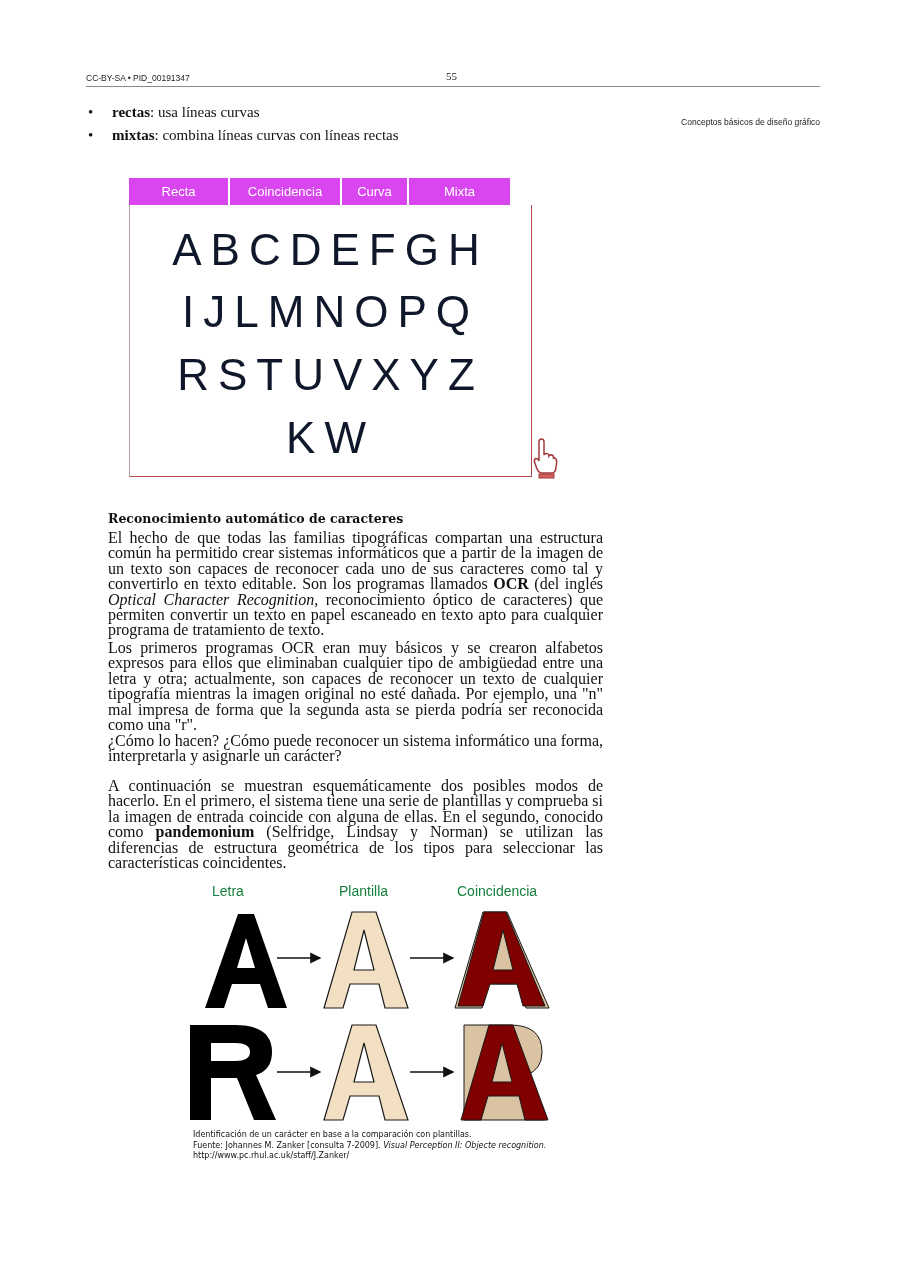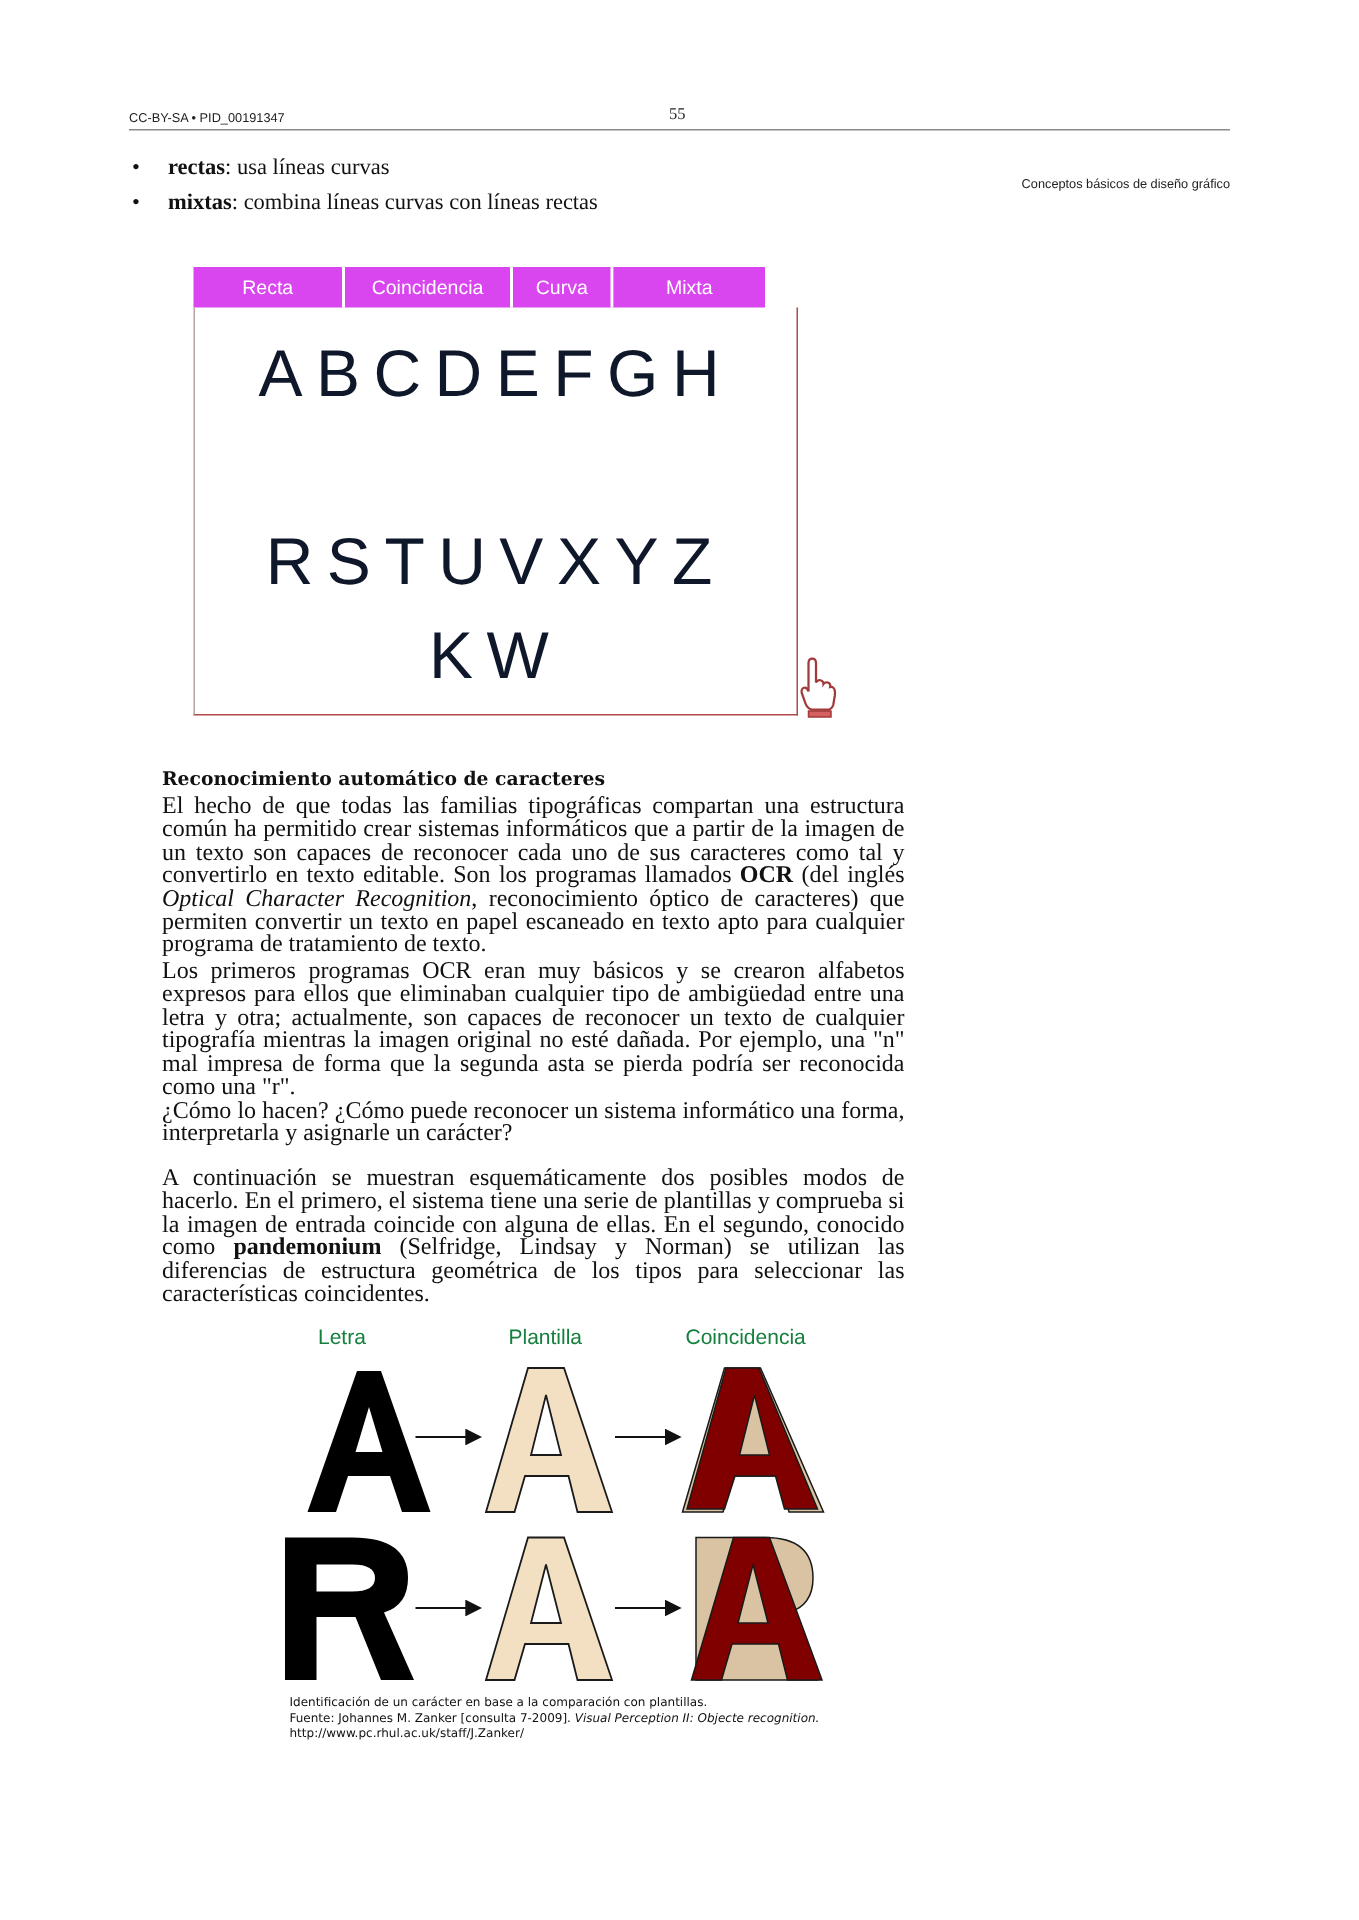--- a/index.html
+++ b/index.html
@@ -52,20 +52,21 @@
 
 <div class="alphabet-figure">
   <div class="alphabet-header">
     <div class="tab" style="width:101px">Recta</div>
     <div class="tab" style="width:112px">Coincidencia</div>
     <div class="tab" style="width:67px">Curva</div>
     <div class="tab" style="width:101px">Mixta</div>
   </div>
   <div class="alphabet-box">
     <div class="alpha-row" style="top:20px">ABCDEFGH</div>
+    <div class="alpha-row" style="top:82px">IJLMNOPQ</div>
     <div class="alpha-row" style="top:145px">RSTUVXYZ</div>
     <div class="alpha-row" style="top:208px">KW</div>
   </div>
 </div>
 <svg class="hand-icon" viewBox="0 0 26 42">
   <path d="M7 4 Q7 1 9.5 1 Q12 1 12 4 L12 17 Q13 15 15 15.5 Q17 16 17 18 Q18 16.5 20 17 Q22 18 21.5 20 Q23 19.5 24 21 Q25 22.5 24.5 26 L23.5 32 Q23 34 21 35 L9 35 Q6 34 5 31 L2.5 24 Q2 21 4 20.5 Q6 20 7 23 Z" fill="#fff" stroke="#a33a3a" stroke-width="1.5"></path>
   <rect x="7" y="36" width="15" height="4" fill="#d46060" stroke="#a33a3a" stroke-width="1"></rect>
 </svg>
 
 <div class="section-title">Reconocimiento automático de caracteres</div>

